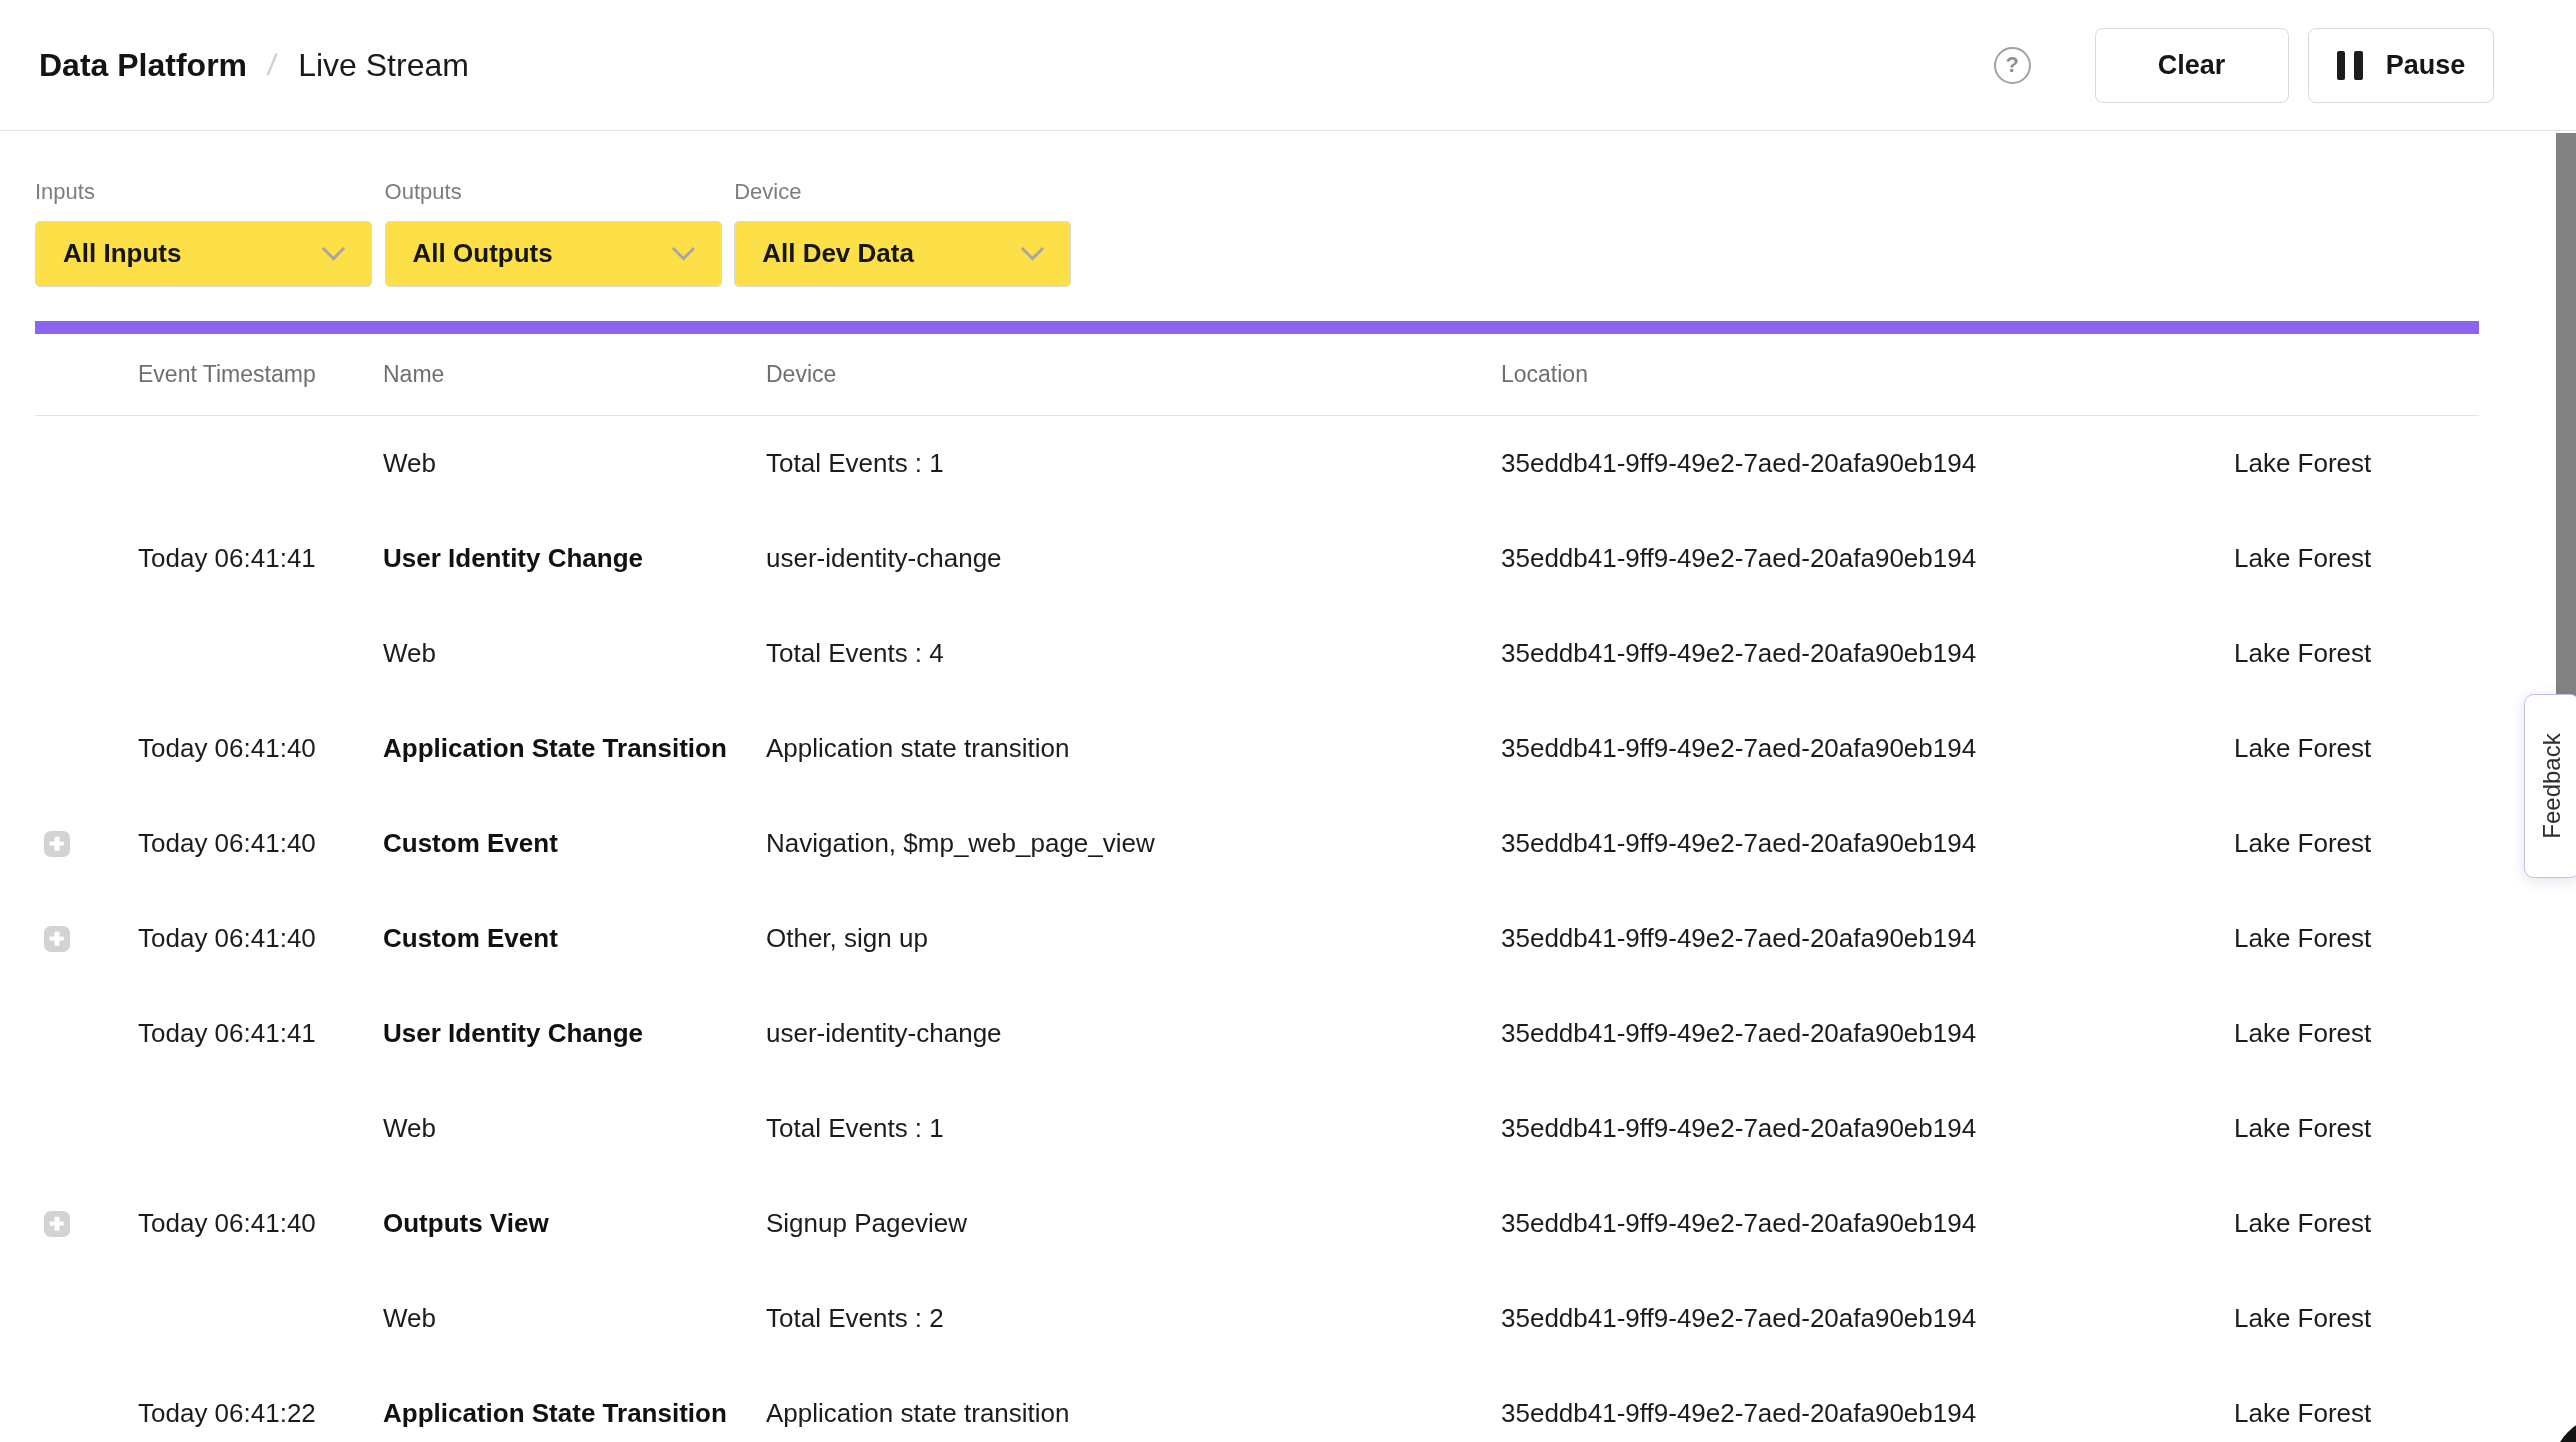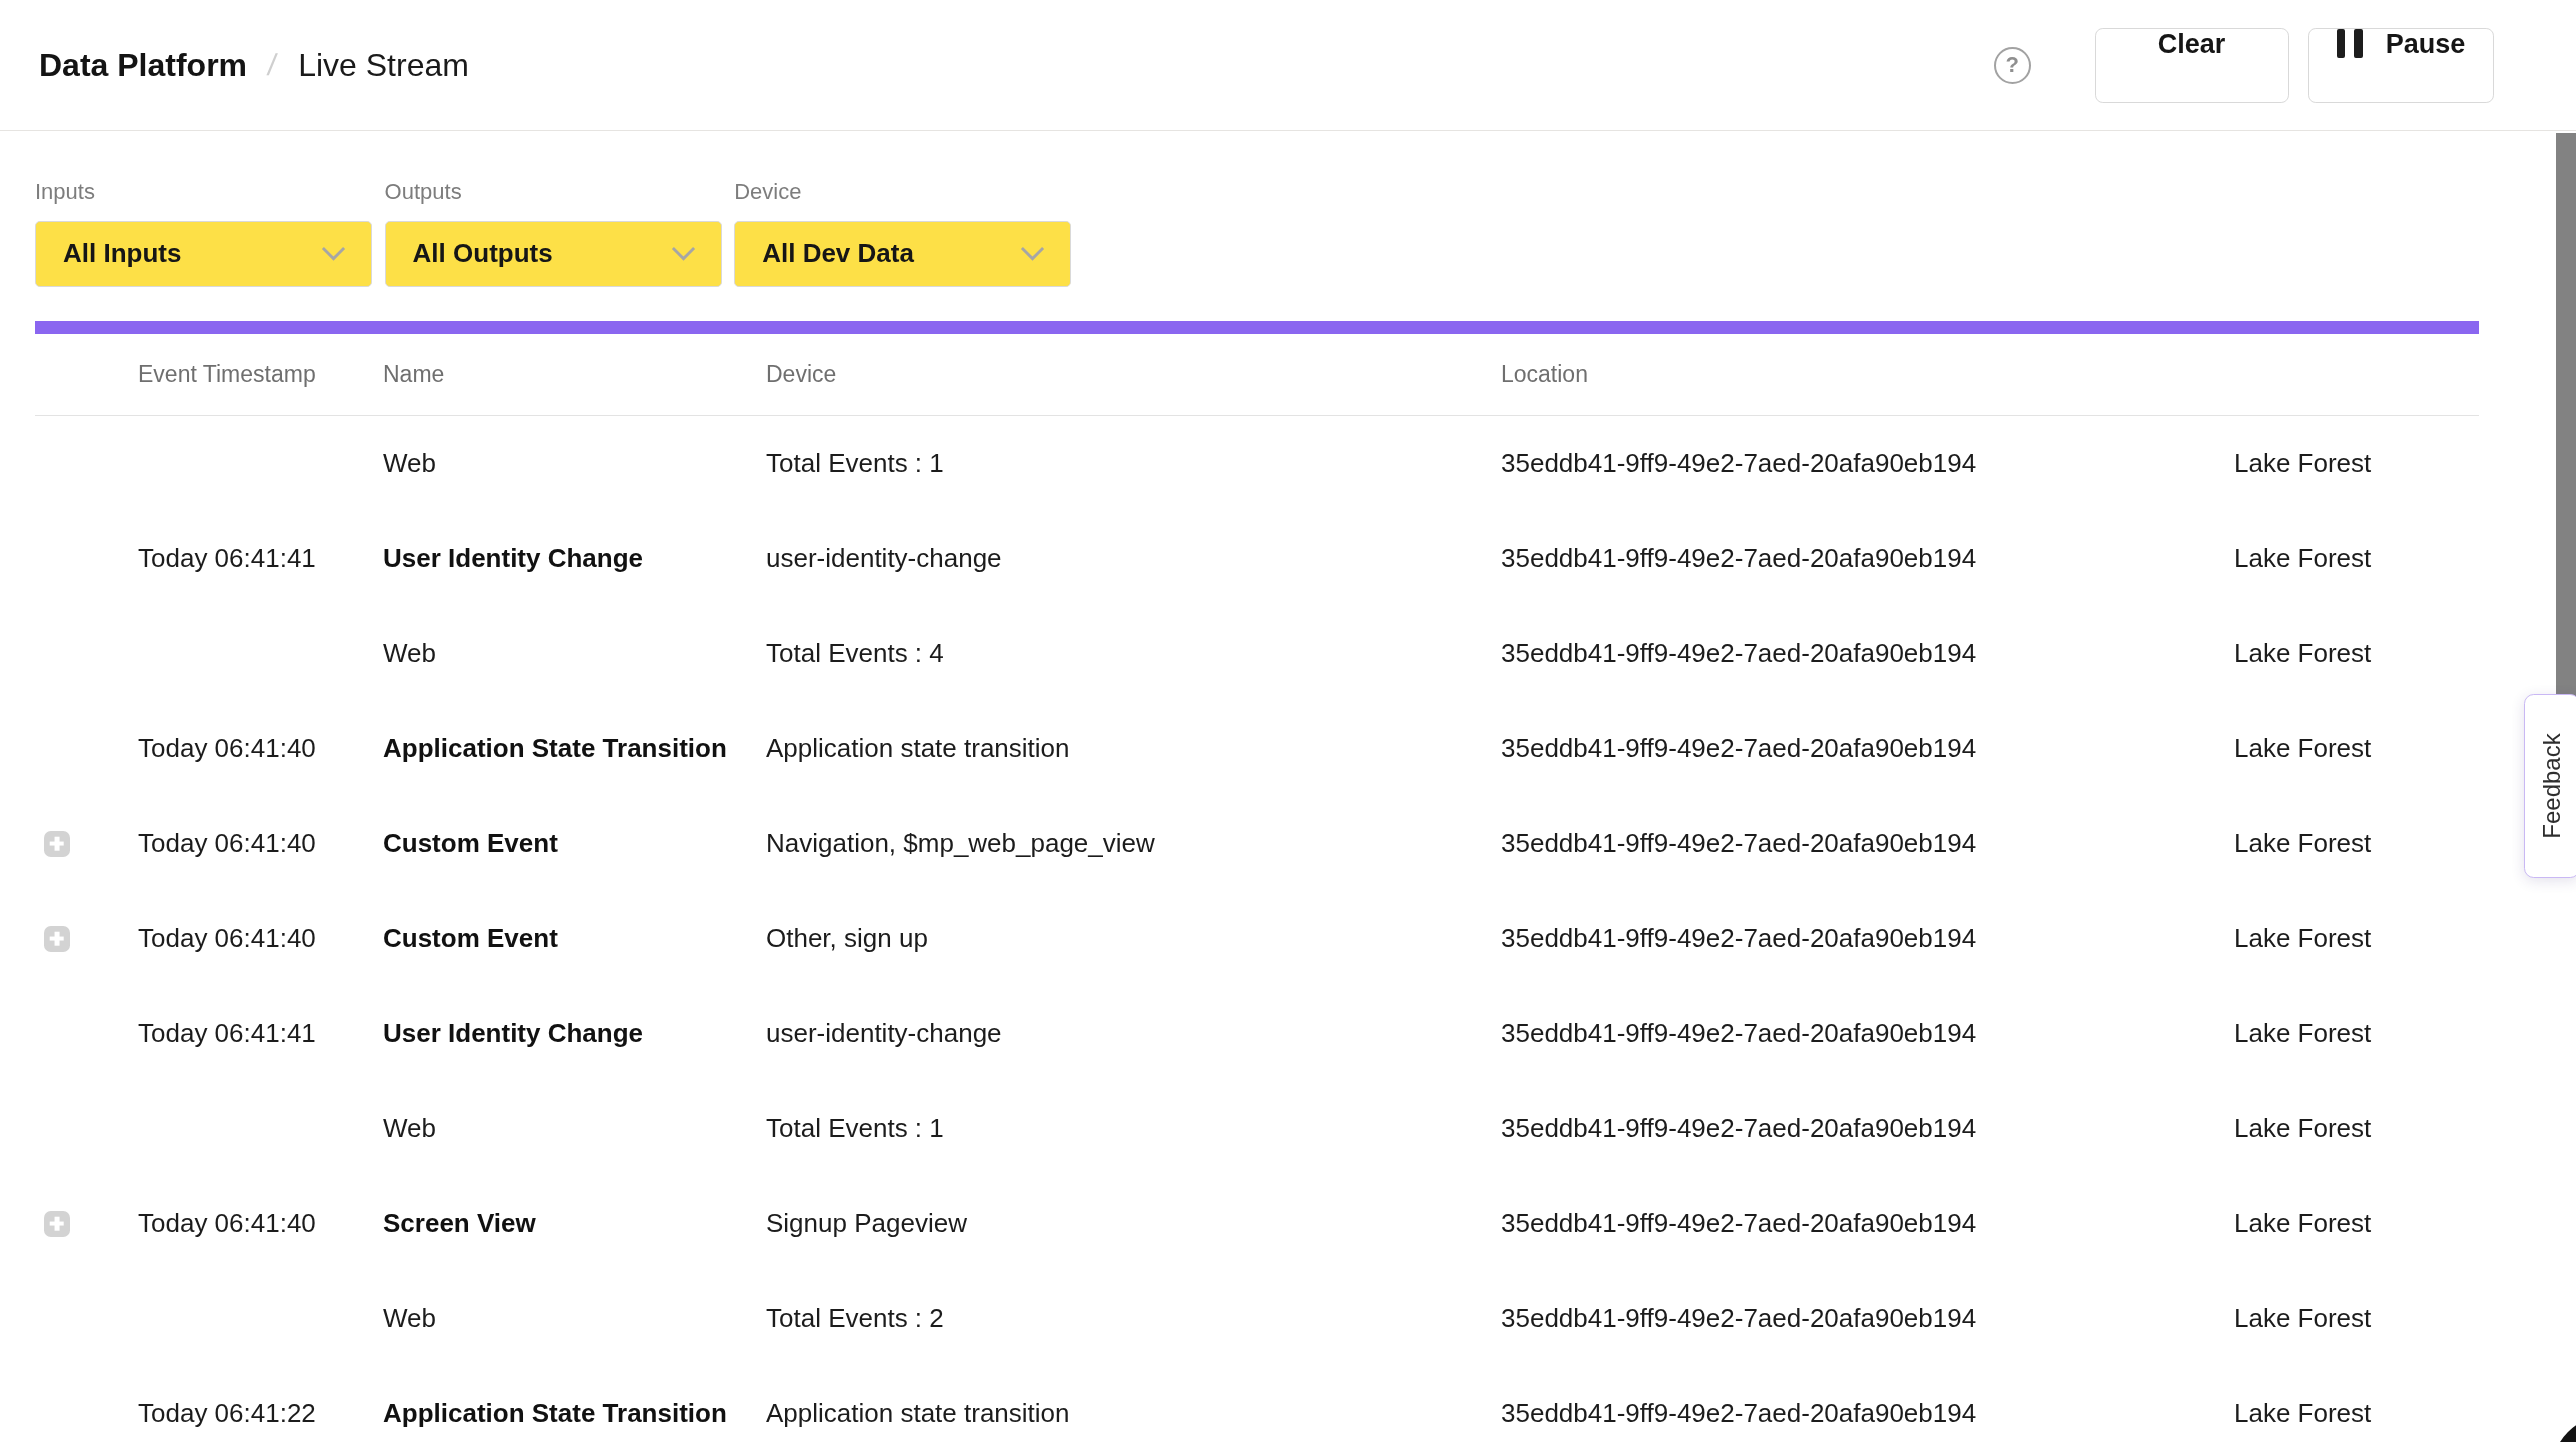--- a/index.html
+++ b/index.html
@@ -13,21 +13,21 @@
   .breadcrumb { display: flex; align-items: center; gap: 21.4px; font-size: 32px; }
   .crumb-section { font-weight: 700; color: #141414; }
   .crumb-sep { color: #cfcfcf; font-size: 30px; font-weight: 300; transform: skewX(-8deg); }
   .crumb-page { font-weight: 400; color: #1a1a1a; }
   .header-actions { margin-left: auto; display: flex; align-items: center; }
   .help-icon { width: 37px; height: 37px; border: 2.9px solid #a2a2a2; border-radius: 50%;
     display: flex; align-items: center; justify-content: center; color: #8f8f8f;
     font-size: 22px; font-weight: 700; cursor: pointer; background: #fff; }
   .btn { height: 75px; background: #fff; border: 1.9px solid #d9d9d9; border-radius: 7.8px;
     font-family: inherit; font-size: 27px; font-weight: 700; color: #161616;
-    display: flex; justify-content: center; cursor: pointer; }
+    display: flex; align-items: center; justify-content: center; cursor: pointer; }
   .btn-clear { width: 194px; margin-left: 64px; }
   .btn-pause { width: 186px; margin-left: 19.4px; gap: 23px; }
   .pause-glyph { display: inline-flex; gap: 8.7px; }
   .pause-glyph i { display: block; width: 8.7px; height: 29px; background: #1d1d1d; border-radius: 1.9px; }
 
   
   .filters { padding: 47px 0 0 35px; display: flex; gap: 12.6px; }
   .filter-group { width: 337px; }
   .filter-label { font-size: 22px; color: #7d7d7d; height: 27px; line-height: 27px; margin-bottom: 15.5px; }
   .dropdown { height: 66px; border: 1.9px solid #d9d9d9; border-radius: 4.9px; background: #fde047;
@@ -218,21 +218,21 @@
       <div class="cell">Total Events : 1</div>
       <div class="cell">35eddb41-9ff9-49e2-7aed-20afa90eb194</div>
       <div class="cell">Lake Forest</div>
     </div>
 
     <div class="row trow">
       <div class="cell">
         <button class="expand-btn"><span class="plus"></span></button>
       </div>
       <div class="cell">Today 06:41:40</div>
-      <div class="cell bold">Screen View</div>
+      <div class="cell bold">Outputs View</div>
       <div class="cell">Signup Pageview</div>
       <div class="cell">35eddb41-9ff9-49e2-7aed-20afa90eb194</div>
       <div class="cell">Lake Forest</div>
     </div>
 
     <div class="row trow">
       <div class="cell">
         <button class="expand-btn" style="visibility: hidden;"><span class="plus"></span></button>
       </div>
       <div class="cell"></div>

